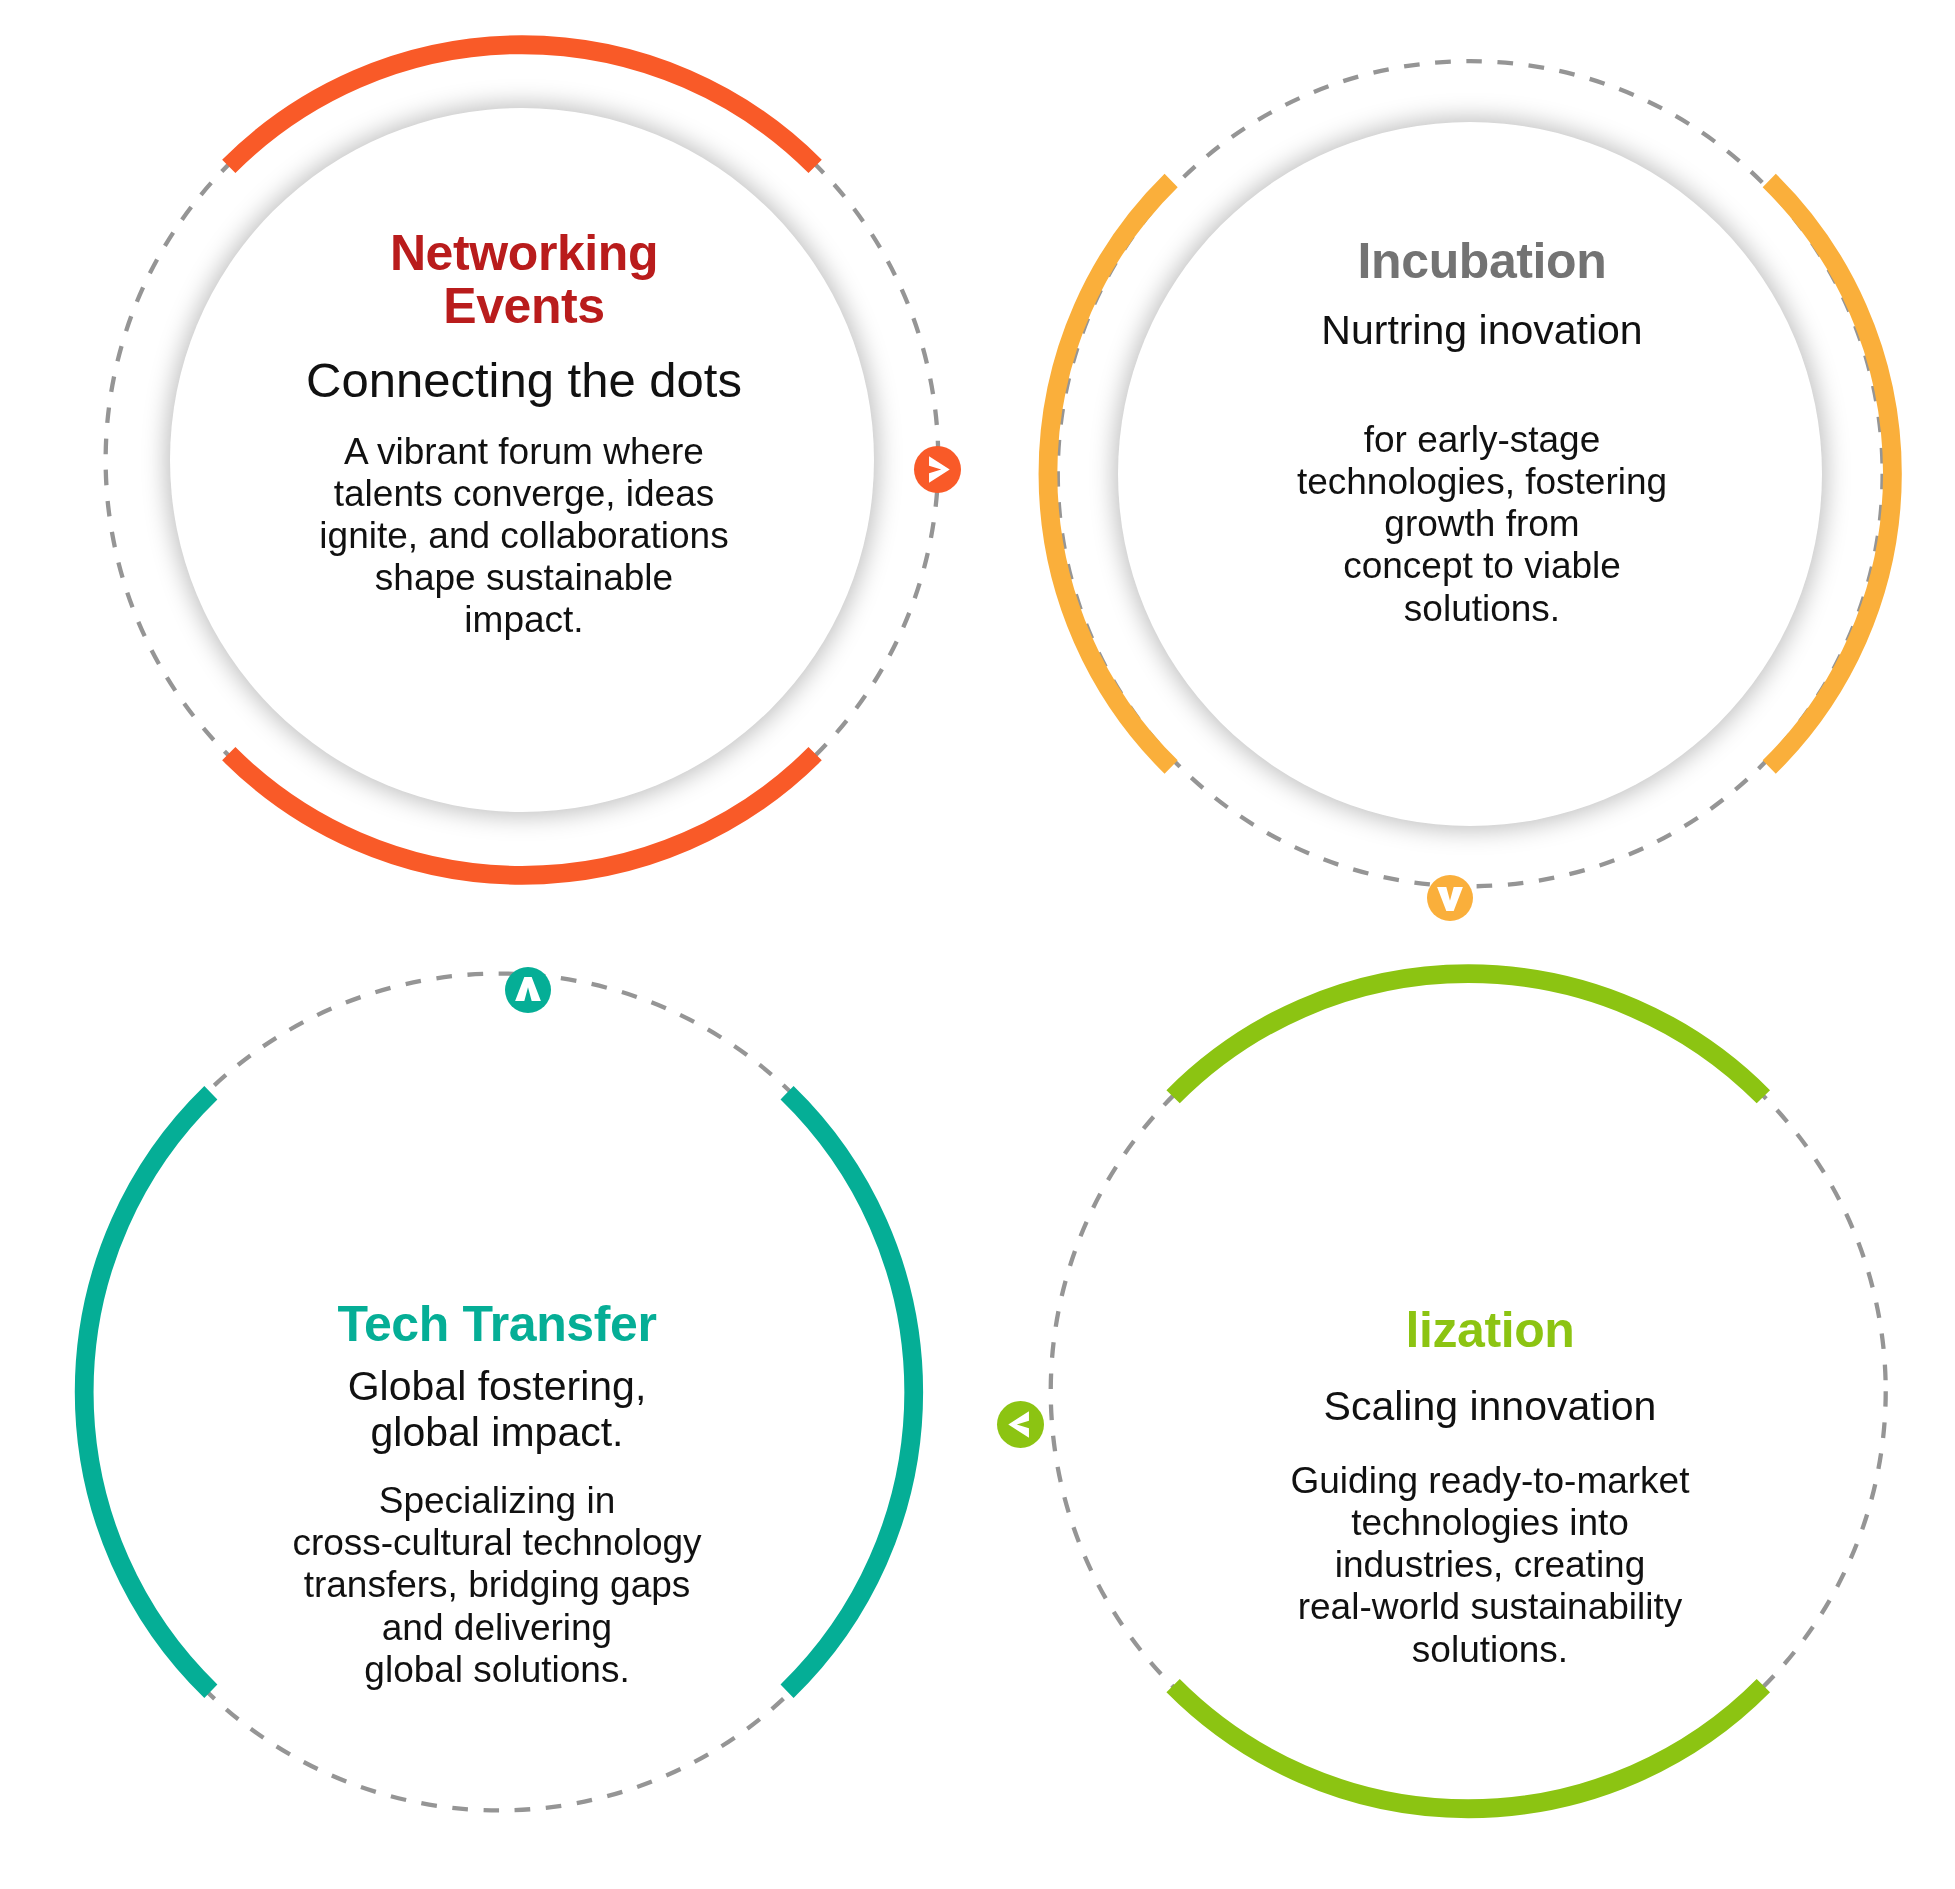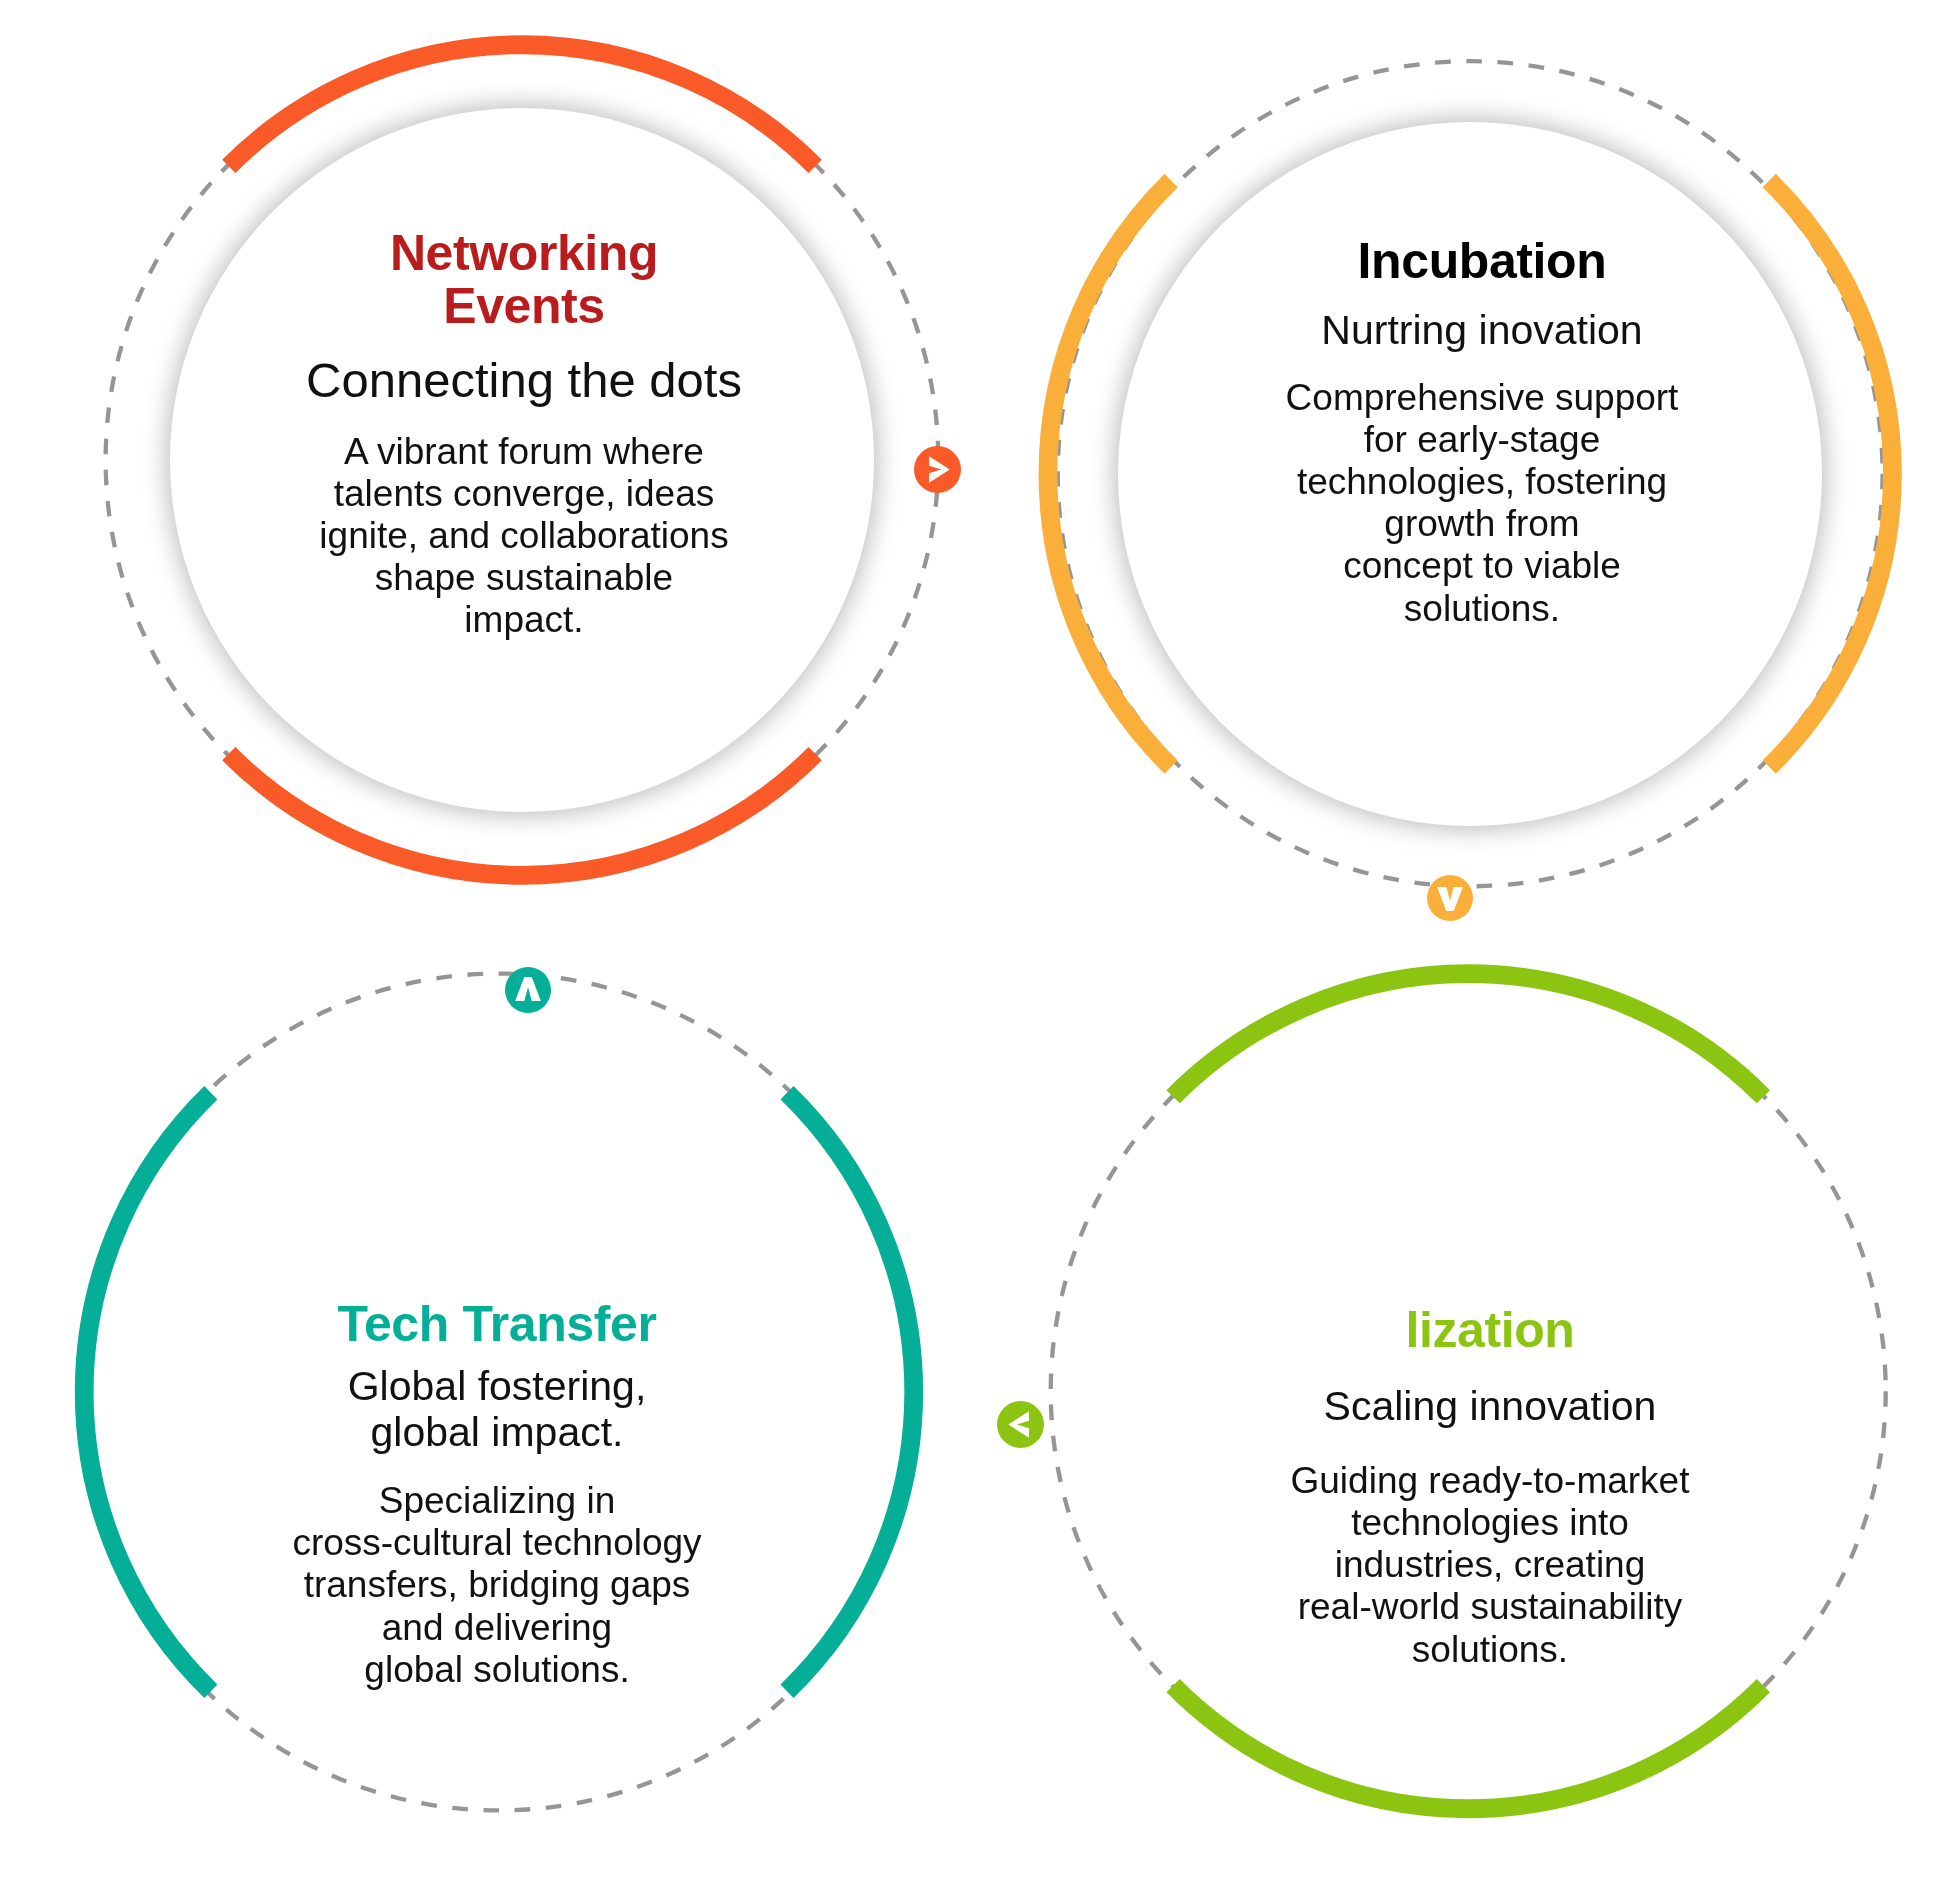--- a/index.html
+++ b/index.html
@@ -163,24 +163,24 @@
         <circle cx="1190" cy="1150" r="1055" fill="none" stroke="#959595" stroke-width="11" stroke-dasharray="40 40" stroke-linecap="butt"></circle>
 
         <path d="M 425 400 A 1050 1050 0 0 0 425 1900" fill="none" stroke="#faaf3b" stroke-width="48" stroke-linecap="butt"></path>
 
         <path d="M 1955 400 A 1050 1050 0 0 1 1955 1900" fill="none" stroke="#faaf3b" stroke-width="48" stroke-linecap="butt"></path>
       </svg>
       <div class="inner-disc"></div>
     </div>
 
     <div class="content">
-      <h2 class="title" style="color:#000000">Incubation</h2>
+      <h2 class="title" style="color:#737373">Incubation</h2>
       <p class="tagline">Nurtring inovation</p>
       <p class="desc">
-        <span>Comprehensive support</span><br>
+        <br>
         <span>for early-stage</span><br>
         <span>technologies, fostering</span><br>
         <span>growth from</span><br>
         <span>concept to viable</span><br>
         <span>solutions.</span>
       </p>
     </div>
   </div>
 
   <div class="cell" id="cell-techtransfer">

